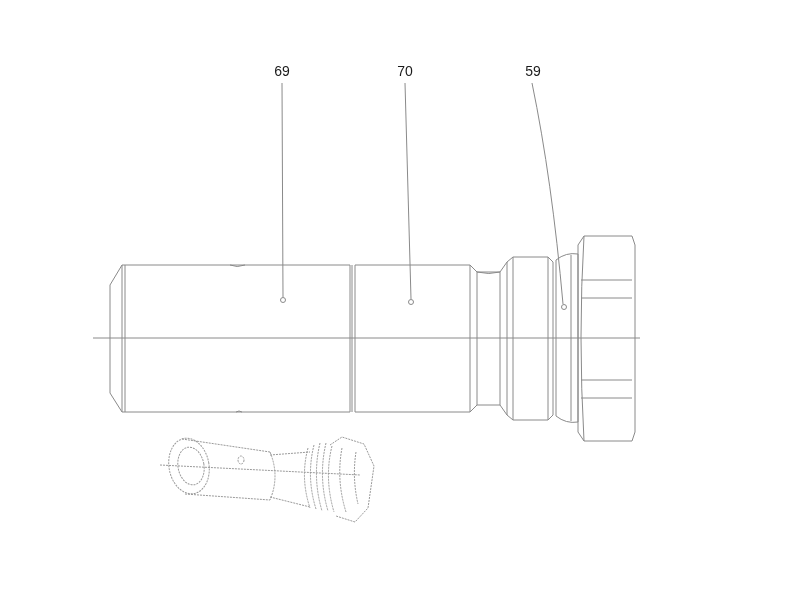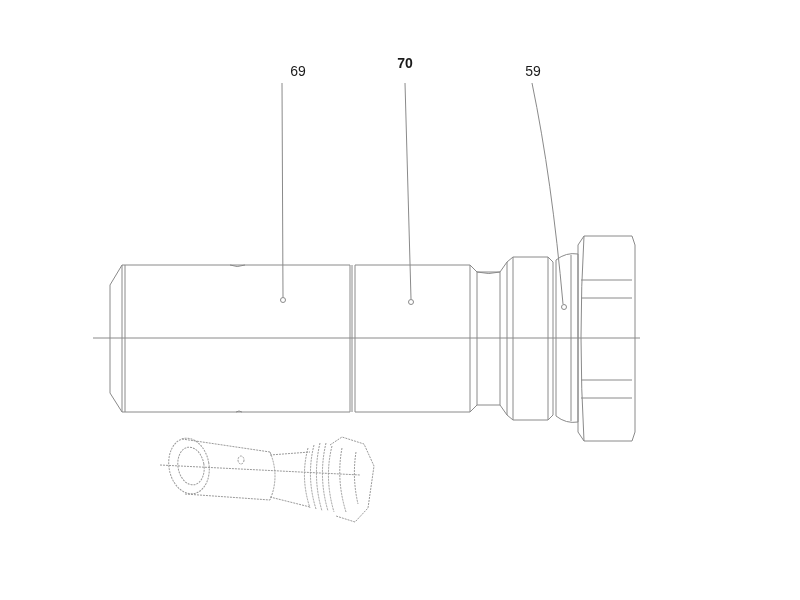--- a/index.html
+++ b/index.html
@@ -89,15 +89,15 @@
       <path d="M326,443 q-8,34 2,68"></path>
       <path d="M332,446 q-8,32 2,66"></path>
       <path d="M342,448 q-6,32 4,64"></path>
       <path d="M330,445 L342,437 L364,444 L374,466 L368,508 L355,522 L336,516"></path>
       <path d="M356,452 q-4,26 2,52"></path>
       <line x1="160" y1="465" x2="360" y2="475"></line>
     </g>
   </g>
 </svg>
 
-<span class="callout-label" style="left:282px; top:63px;margin-left:16px;">69</span>
-<span class="callout-label" style="left:405px; top:55px;font-weight:bold;">70</span>
+<span class="callout-label" style="left:282px; top:63px;">69</span>
+<span class="callout-label" style="left:405px; top:63px;">70</span>
 <span class="callout-label" style="left:533px; top:63px;">59</span>
 
 </body></html>

